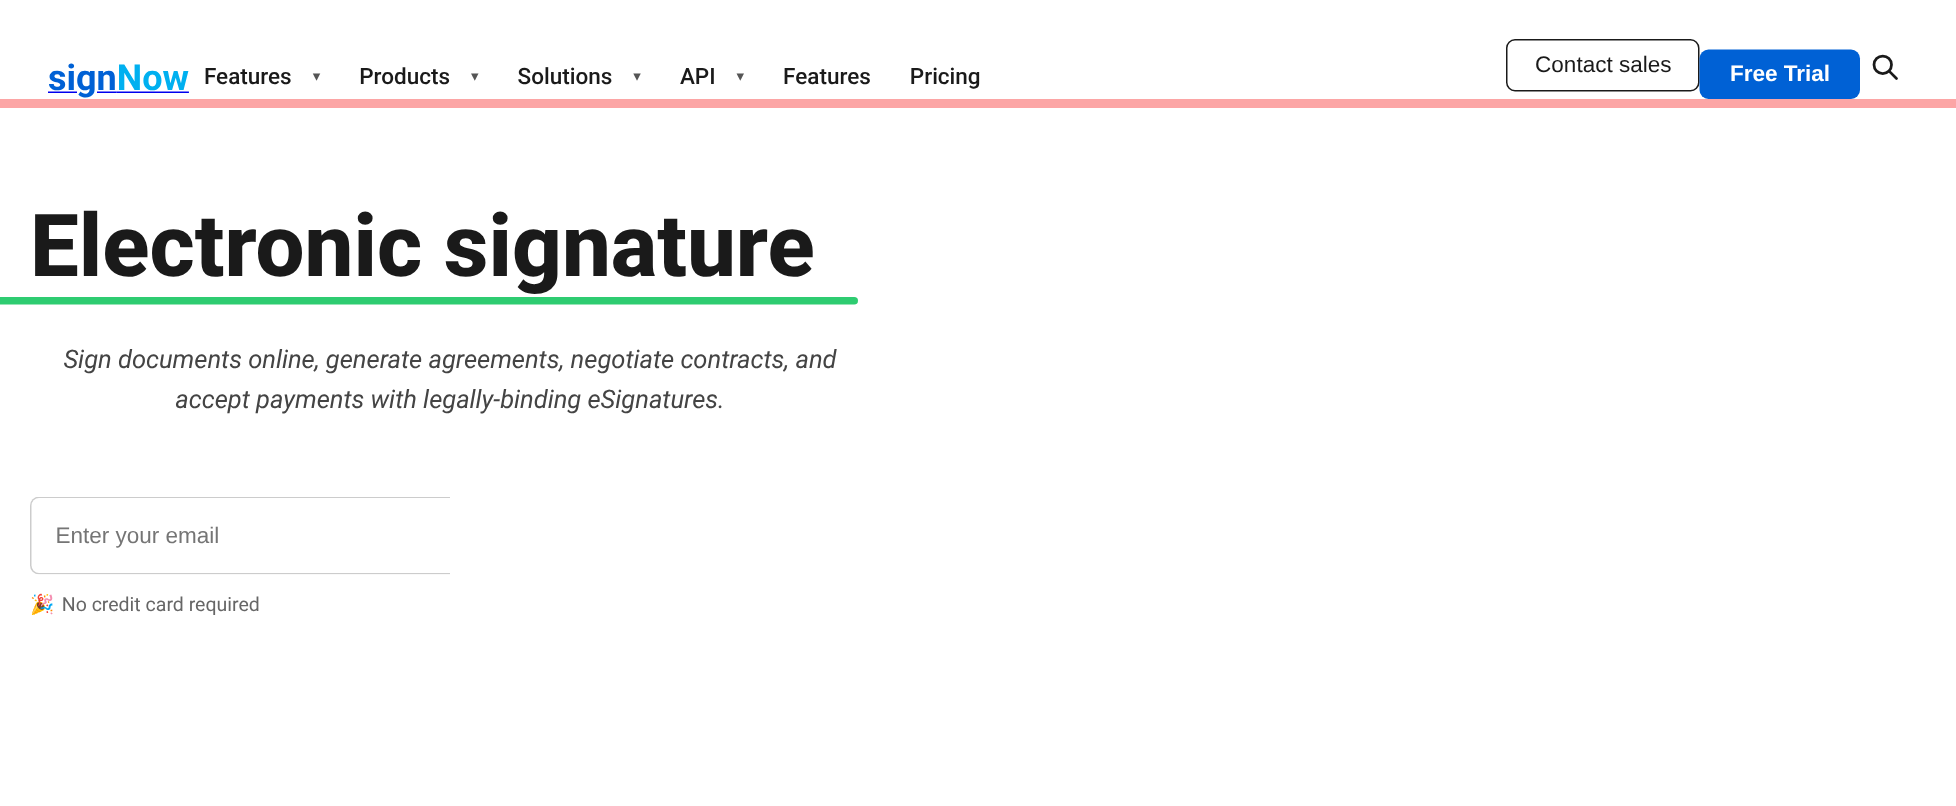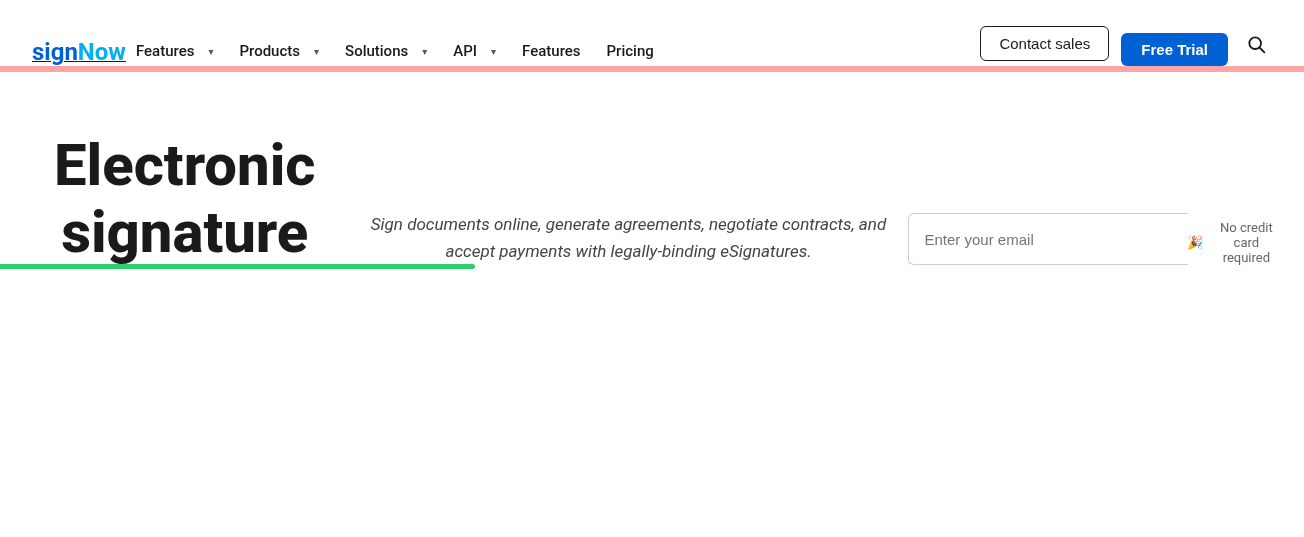--- a/index.html
+++ b/index.html
@@ -47,21 +47,20 @@
     }
 
     .chevron {
       font-size: 10px;
       color: #555;
     }
 
     .nav-actions {
       display: flex;
       align-items: center;
-      gap: 12px;
       margin-left: auto;
     }
 
     .btn-contact {
       padding: 8px 18px;
       font-size: 15px;
       font-weight: 500;
       color: #1a1a1a;
       background: #fff;
       border: 1.5px solid #1a1a1a;
@@ -90,22 +89,22 @@
       padding: 6px;
       display: flex;
       align-items: center;
       justify-content: center;
       color: #1a1a1a;
     }
 
     
     .hero {
       display: flex;
-      flex-direction: row;
-      align-items: flex-end;
+      flex-direction: column;
+      align-items: flex-start;
       justify-content: center;
       padding: 60px 20px 40px;
       text-align: center;
     }
 
     .hero-title {
       font-size: 58px;
       font-weight: 800;
       color: #1a1a1a;
       line-height: 1.15;
@@ -141,21 +140,21 @@
       color: #444;
       line-height: 1.6;
       max-width: 560px;
       font-style: italic;
     }
 
     .hero-form {
       display: flex;
       align-items: center;
       gap: 16px;
-      margin-top: 36px;
+      margin-top: 50px;
     }
 
     .email-input {
       width: 280px;
       height: 52px;
       padding: 0 16px;
       font-size: 15px;
       color: #888;
       border: 1.5px solid #ccc;
       border-radius: 6px 0 0 6px;

